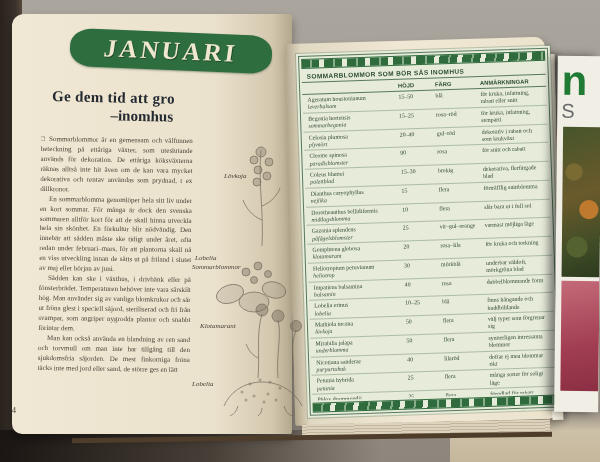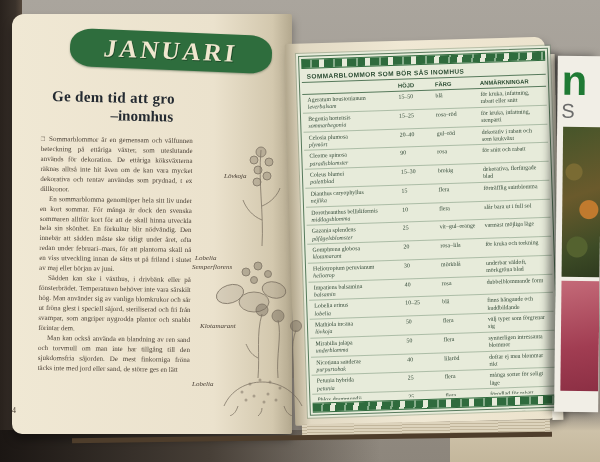--- a/index.html
+++ b/index.html
@@ -154,21 +154,21 @@
           <circle cx="50" cy="40" r="1.5"></circle>
             <circle cx="58" cy="46" r="1.5"></circle>
             <circle cx="28" cy="46" r="1.5"></circle>
             <circle cx="46" cy="48" r="1.5"></circle>
         </g>
       </g>
     </svg>
 
     <div class="plant-label" style="left:212px;top:164px">Lövkoja</div>
     <div class="plant-label" style="left:183px;top:246px">Lobelia</div>
-    <div class="plant-label" style="left:180px;top:255px">Semperflorens</div>
+    <div class="plant-label" style="left:180px;top:255px">Sommarblommor</div>
     <div class="plant-label" style="left:188px;top:314px">Klotamarant</div>
     <div class="plant-label" style="left:180px;top:372px">Lobelia</div>
 
     <div class="pagenum pn-left">4</div>
     <div class="pagenum pn-right">5</div>
 
     <div class="tablecard">
       <div class="vine"></div>
       <div class="tbl-title">SOMMARBLOMMOR SOM BÖR SÅS INOMHUS</div>
       <div class="thead">

